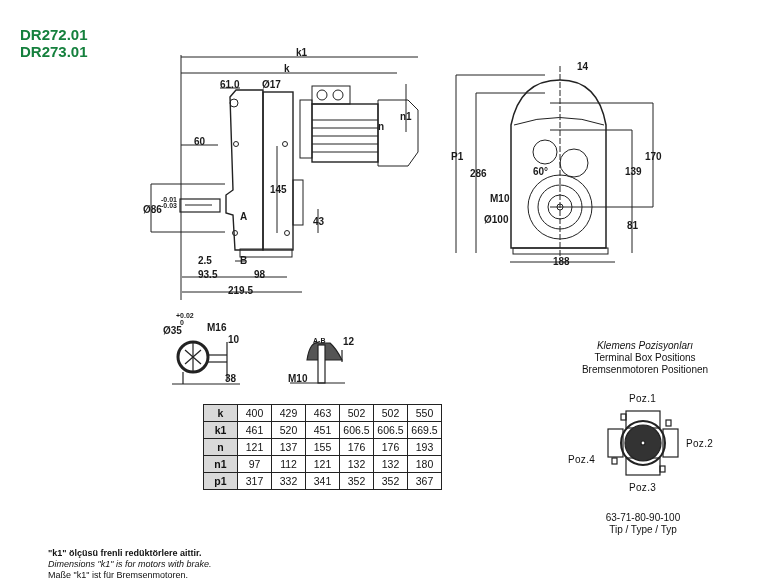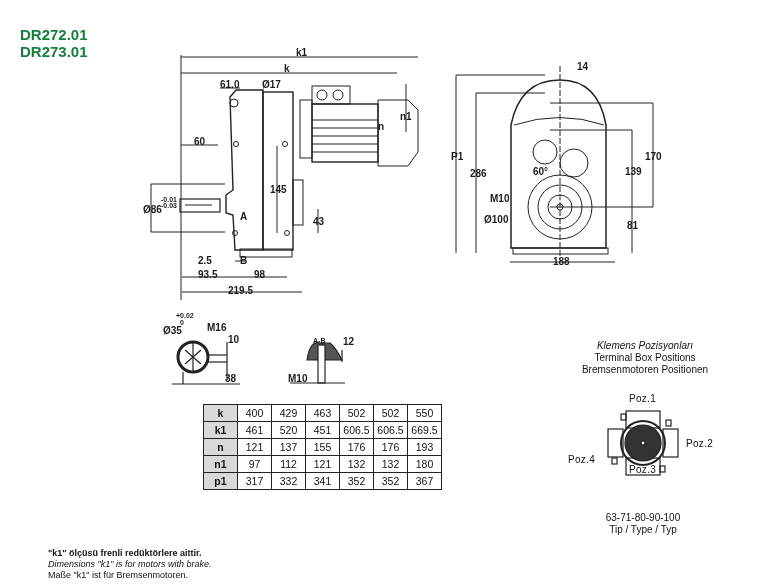--- a/index.html
+++ b/index.html
@@ -212,20 +212,20 @@
     <td>367</td>
   </tr>
 </tbody>
   </table>
 
 <div class="tb" style="left:560px;top:340px;width:170px;font-style:italic">Klemens Pozisyonları</div>
 <div class="tb" style="left:560px;top:352px;width:170px;">Terminal Box Positions</div>
 <div class="tb" style="left:560px;top:364px;width:170px">Bremsenmotoren Positionen</div>
 <div class="poz" style="left:629px;top:393px">Poz.1</div>
 <div class="poz" style="left:686px;top:438px">Poz.2</div>
-<div class="poz" style="left:629px;top:464px">Poz.3</div>
+<div class="poz" style="left:629px;top:482px">Poz.3</div>
 <div class="poz" style="left:568px;top:454px">Poz.4</div>
 <div class="tb" style="left:588px;top:512px;width:110px">63-71-80-90-100</div>
 <div class="tb" style="left:588px;top:524px;width:110px">Tip / Type / Typ</div>
 
 <div class="note" style="top:548px;font-weight:bold">"k1" ölçüsü frenli redüktörlere aittir.</div>
 <div class="note" style="top:559px;font-style:italic">Dimensions "k1" is for motors with brake.</div>
 <div class="note" style="top:570px">Maße "k1" ist für Bremsenmotoren.</div>
 
 </body></html>

